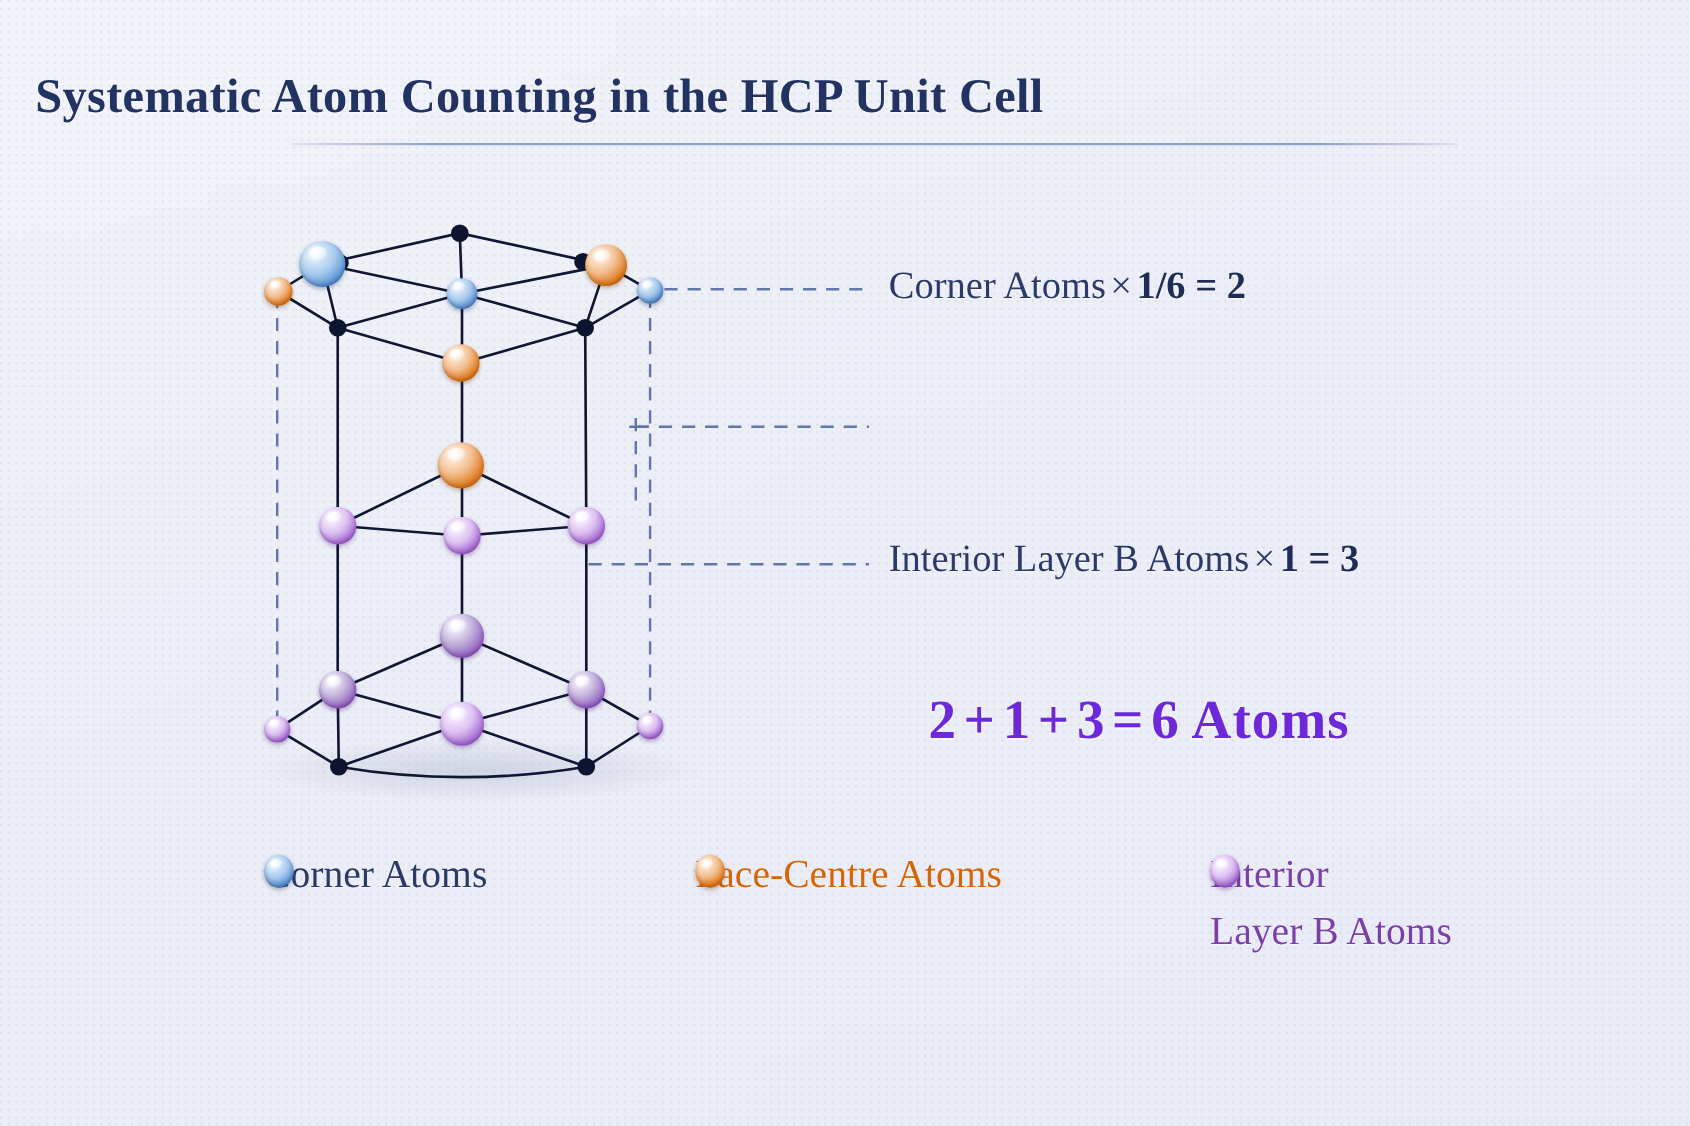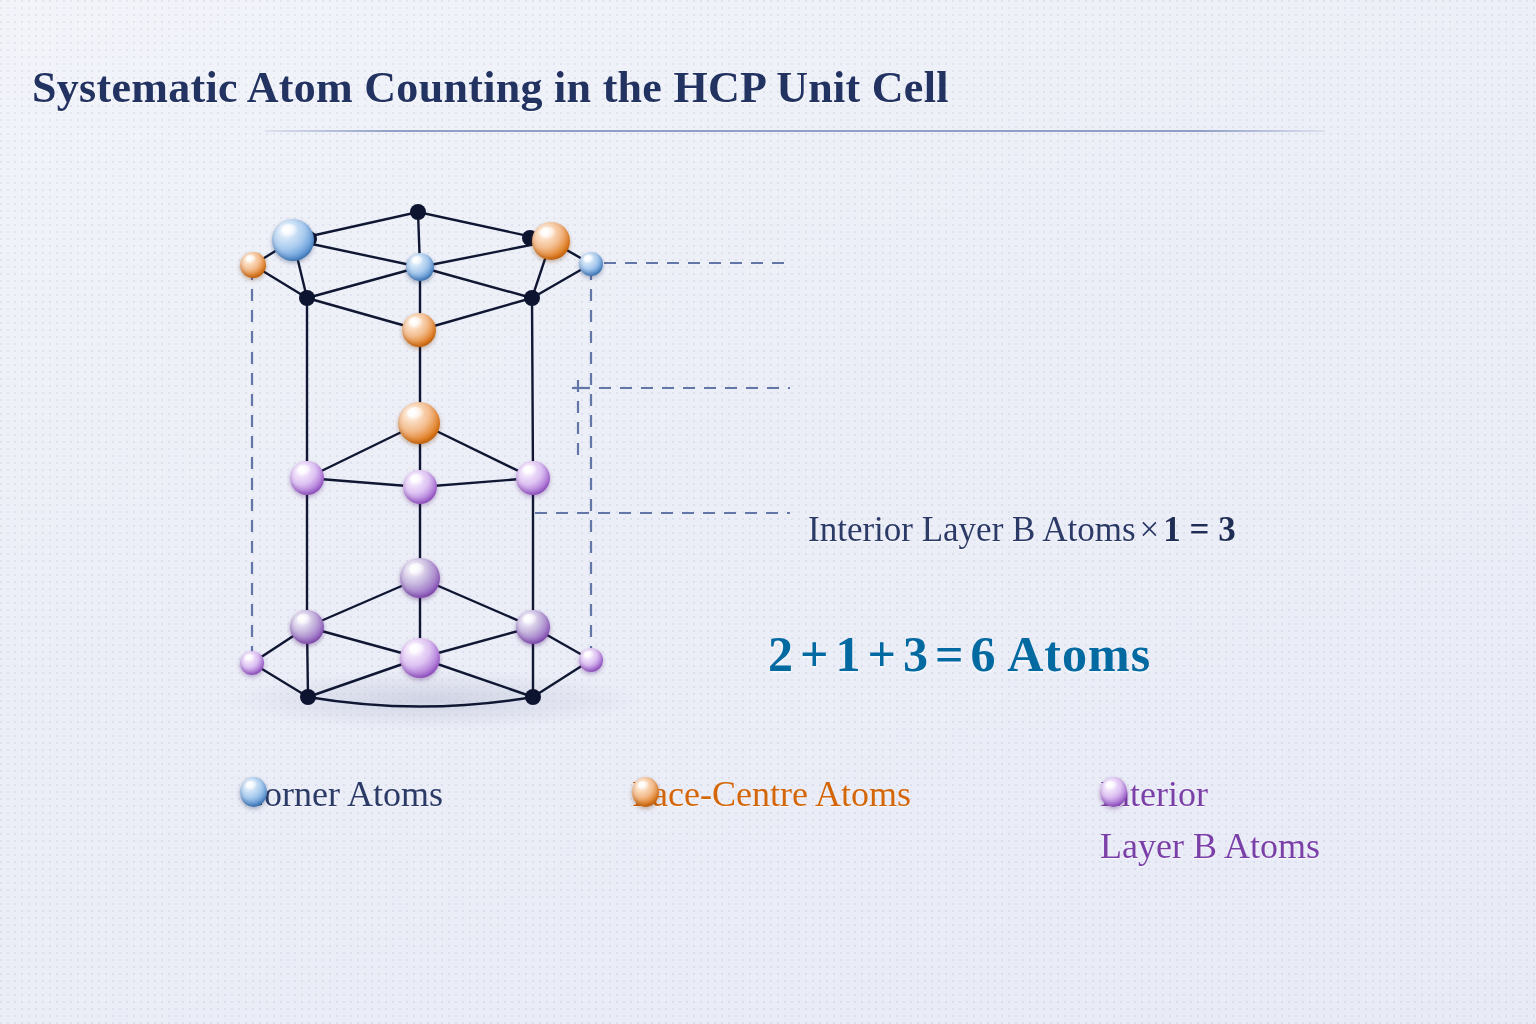--- a/index.html
+++ b/index.html
@@ -39,26 +39,26 @@
     position:absolute;
     font-family:"Liberation Serif", serif;
     font-size:35px;color:#2b3a66;white-space:nowrap;
     text-shadow:0 1px 1px rgba(255,255,255,.75);
   }
   .anno .lead{font-weight:400;}
   .anno .times{font-weight:400;padding:0 4px;}
   .anno .val{font-weight:700;color:#1f2d55;}
   #anno-corner{left:808px;top:240px;}
   #anno-face{left:808px;top:365px;}
-  #anno-interior{left:808px;top:510px;}
+  #anno-interior{left:808px;top:488px;}
 
   #total-line{
-    position:absolute;left:768px;top:625px;
-    font-family:"Liberation Serif", serif;
-    font-size:50px;font-weight:700;color:#0369a1;
+    position:absolute;left:844px;top:625px;
+    font-family:"Liberation Serif", serif;
+    font-size:50px;font-weight:700;color:#6d28d9;
     letter-spacing:1px;white-space:nowrap;
     text-shadow:0 2px 2px rgba(255,255,255,.7);
   }
   #total-line .op{font-weight:700;padding:0 6px;}
 
   
   #legend{position:absolute;left:240px;top:768px;width:1250px;height:130px;}
   .legend-item{position:absolute;display:flex;align-items:flex-start;}
   .legend-swatch{
     width:27px;height:30px;border-radius:50%;margin-top:9px;margin-right:13px;flex:0 0 auto;
@@ -211,20 +211,23 @@
       <div class="sph purple" style="left: 403px; top: 470px; width: 34px; height: 34px;"></div>
       <div class="sph purple" style="left: 516px; top: 461px; width: 34px; height: 34px;"></div>
       <div class="sph purple-dark" style="left: 400px; top: 558px; width: 40px; height: 40px;"></div>
       <div class="sph purple-dark" style="left: 290px; top: 610px; width: 34px; height: 34px;"></div>
       <div class="sph purple-dark" style="left: 516px; top: 610px; width: 34px; height: 34px;"></div>
       <div class="sph purple" style="left: 400px; top: 638px; width: 40px; height: 40px;"></div>
       <div class="sph purple" style="left: 240px; top: 651px; width: 24px; height: 24px;"></div>
       <div class="sph purple" style="left: 579px; top: 648px; width: 24px; height: 24px;"></div>
     </div>
 
+  <div class="anno" id="anno-corner">
+    <span class="lead">Corner Atoms</span><span class="times">×</span><span class="val">1/6 = 2</span>
+  </div>
   <div class="anno" id="anno-interior">
     <span class="lead">Interior Layer B Atoms</span><span class="times">×</span><span class="val">1 = 3</span>
   </div>
 
   <div id="total-line">
     <span>2</span><span class="op">+</span><span>1</span><span class="op">+</span><span>3</span><span class="op">=</span><span>6 Atoms</span>
   </div>
 
   <div id="legend">
     <div class="legend-item" id="legend-corner">

